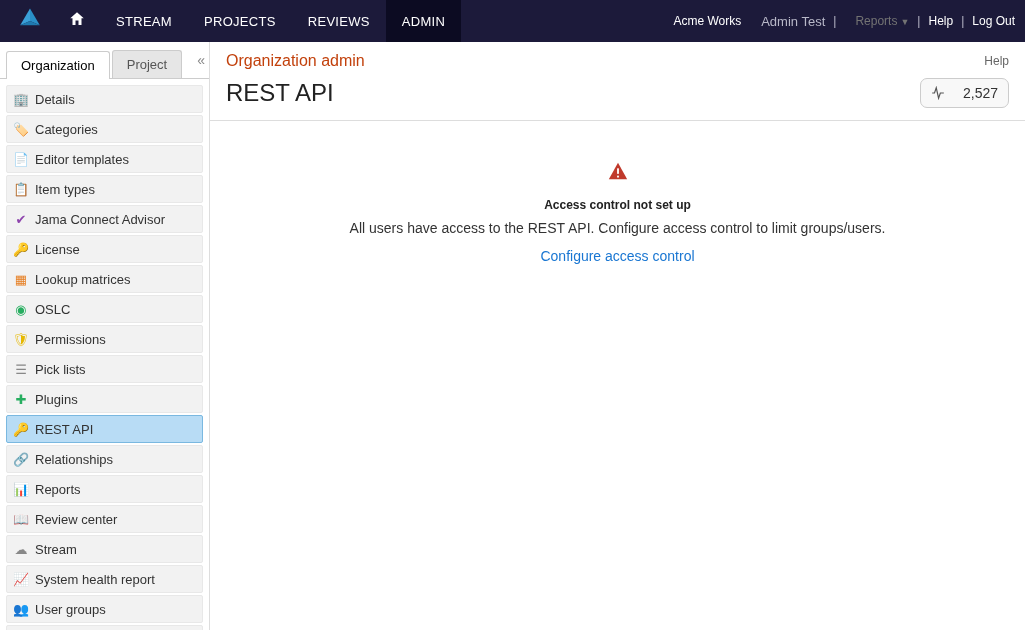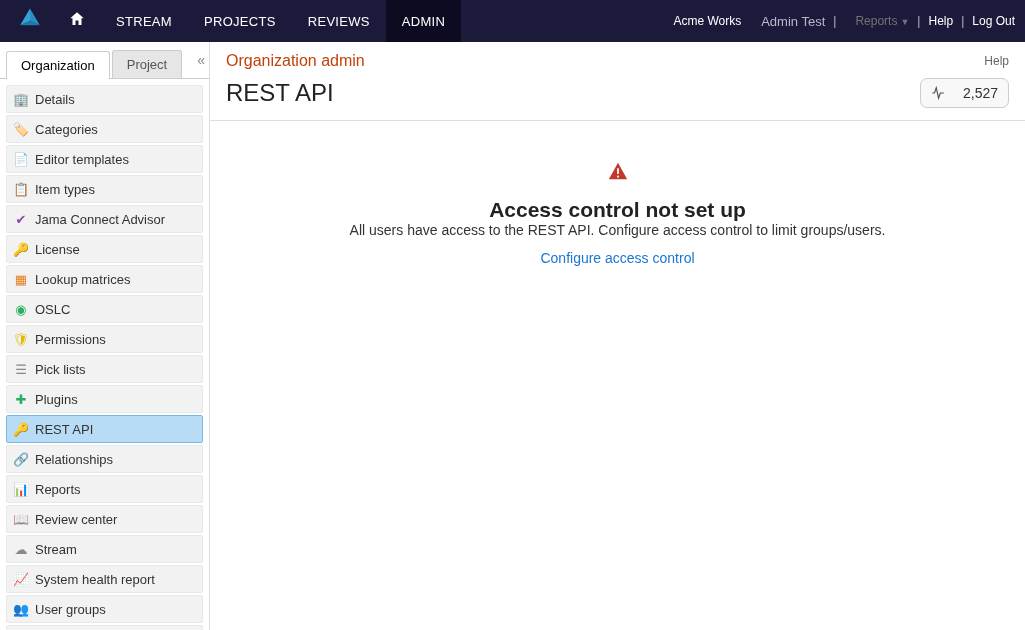--- a/index.html
+++ b/index.html
@@ -35,21 +35,21 @@
     .main { flex: 1; background: #fff; position: relative; }
     .main-header { display: flex; justify-content: space-between; align-items: center; padding: 10px 16px 4px 16px; }
     .breadcrumb { font-size: 16px; color: #c2410c; }
     .help-small { font-size: 12px; color: #666; cursor: pointer; }
     .page-title-row { display: flex; justify-content: space-between; align-items: center; padding: 4px 16px 12px 16px; border-bottom: 1px solid #ddd; }
     .page-title { font-size: 24px; font-weight: 400; color: #222; }
     .activity-badge { border: 1px solid #ccc; border-radius: 7px; padding: 6px 10px; display: flex; align-items: center; gap: 18px; font-size: 14px; color: #333; cursor: pointer; background: #f8f8f8; }
     
     .content-area { padding: 40px 20px; text-align: center; }
     .warn-icon { color: #c0392b; font-size: 20px; margin-bottom: 10px; }
-    .empty-title { font-size: 21px; font-weight: 600; color: #222; margin-bottom: 0; }
+    .empty-title { font-size: 12px; font-weight: 600; color: #222; margin-bottom: 8px; }
     .empty-desc { font-size: 14px; color: #333; margin-bottom: 12px; }
     .config-link { color: #1976d2; font-size: 14px; cursor: pointer; }
     .caret-down { font-size: 9px; margin-left: 3px; }
   </style>
 </head>
 <body>
 
 <div class="topnav">
   <svg class="logo" viewBox="0 0 40 40">
     <path d="M20 2 L34 26 L20 20 Z" fill="#2a8fc7"></path>

